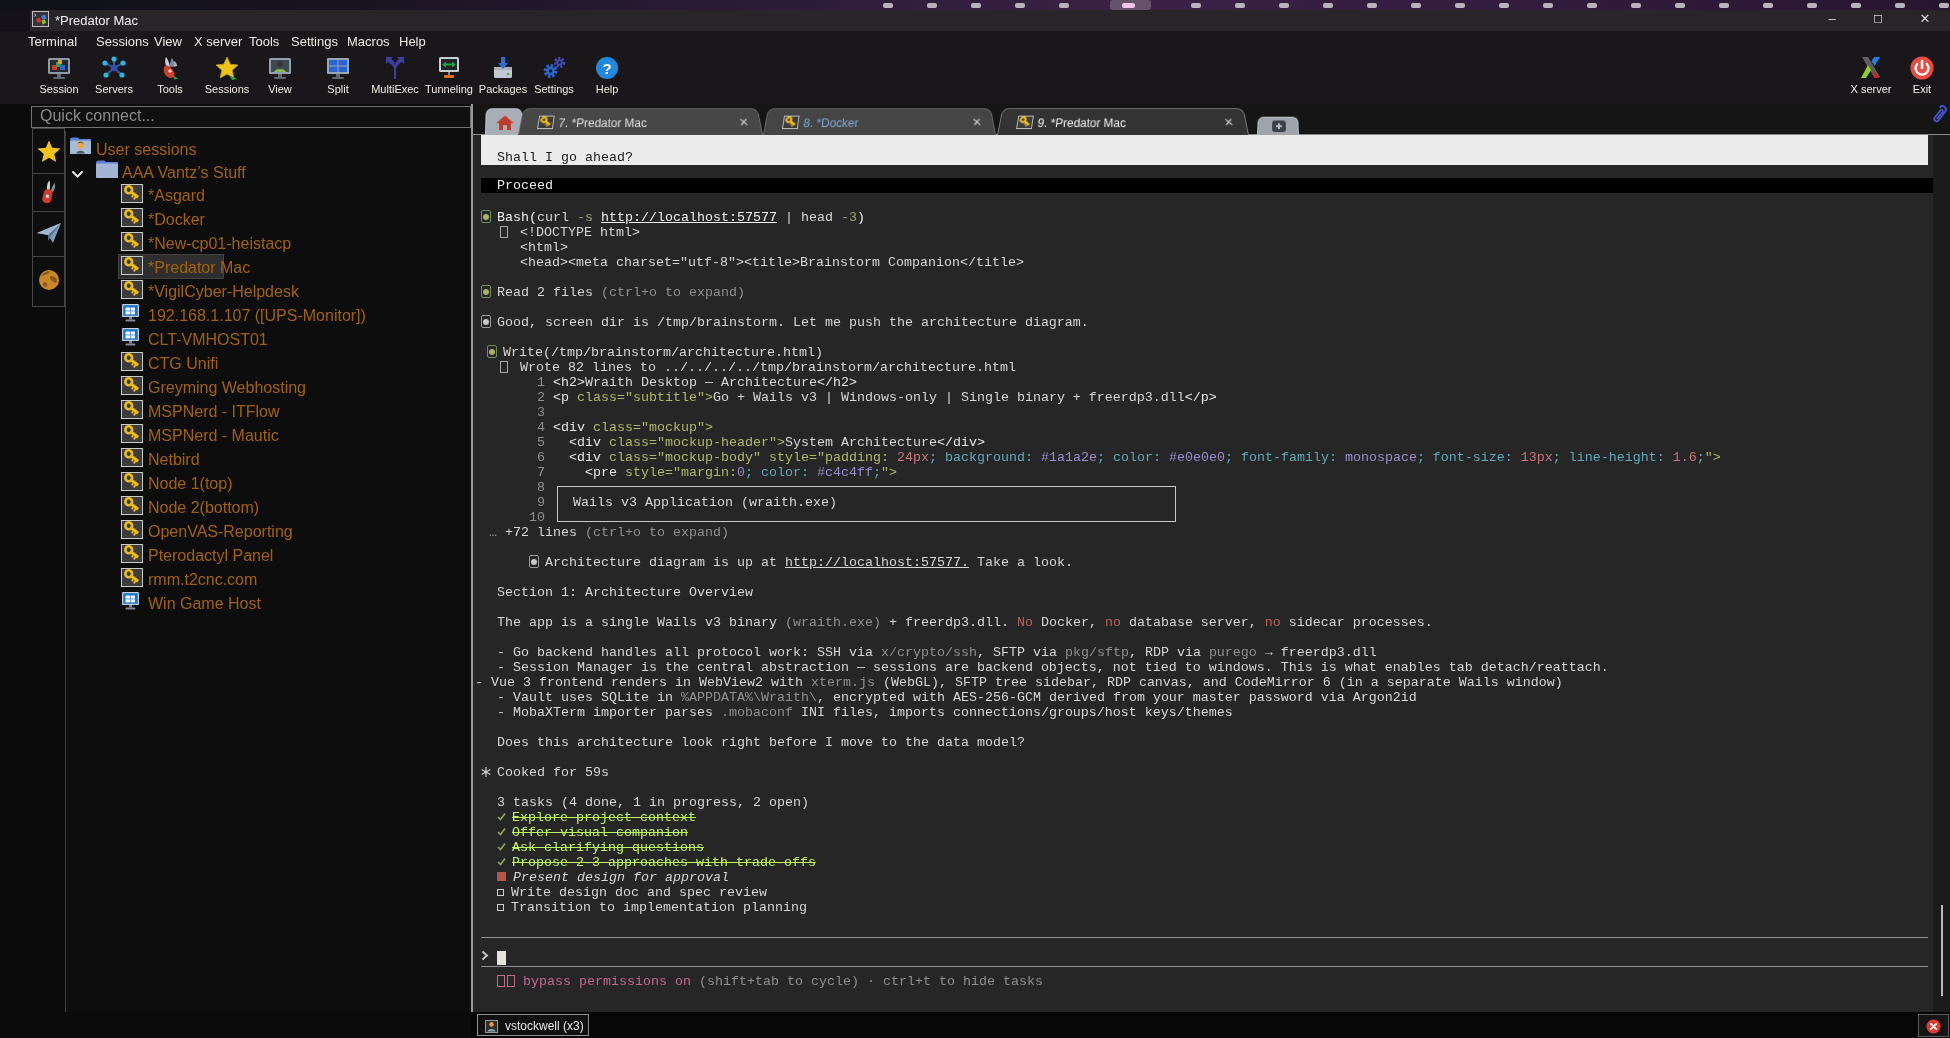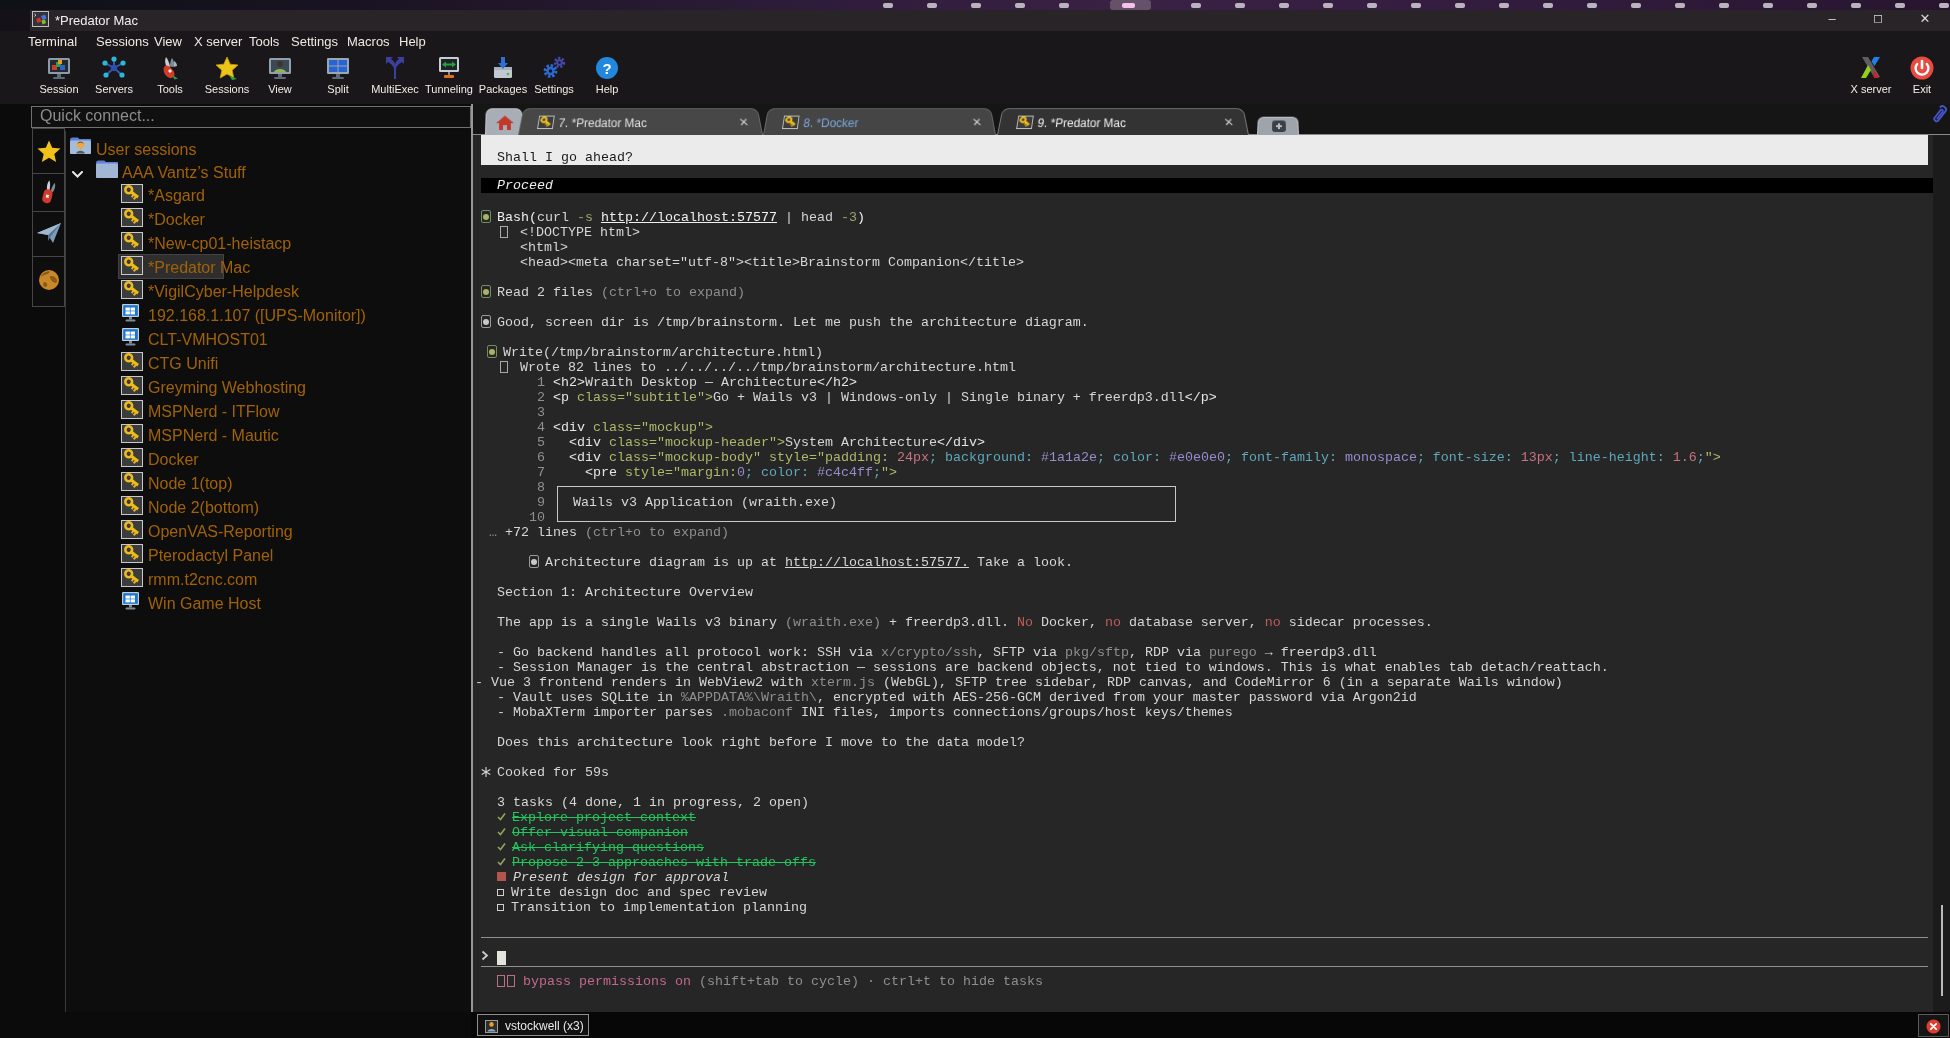--- a/index.html
+++ b/index.html
@@ -30,21 +30,21 @@
 .w { color:#f0f0f0; }
 .g { color:#8f8f8f; }
 .rd { color:#bd5e58; }
 .gn { color:#9aa56a; }
 .tag { color:#e5e5e5; }
 .at { color:#b0b86a; }
 .cy { color:#5fa8bc; }
 .vio { color:#9a8bd0; }
 .pkn { color:#c97282; }
 .pk { color:#c2688f; }
-.st { text-decoration:line-through; color:#22c55e; }
+.st { text-decoration:line-through; color:#bef264; }
 .un { text-decoration:underline; }
 .bullet { display:inline-block; width:10px; height:13px; border:1px solid #6f8f5f; border-radius:2px; position:relative; vertical-align:-2px; margin-right:6px; }
 .bullet i { position:absolute; left:1px; top:2.5px; width:6px; height:6px; border-radius:50%; background:#a9b266; }
 .bullet.wh { border-color:#9a9a9a; }
 .bullet.wh i { background:#c9c9c9; }
 .tofu { display:inline-block; width:8px; height:12px; border:1px solid #a9a9a9; vertical-align:-2px; }
 .tofu.p { border-color:#bb6d89; }
 </style></head><body>
 <div class="abs" style="left:0;top:0;width:1950px;height:10px;background:linear-gradient(90deg,#0e1116 0%,#191321 18%,#2c1c38 40%,#3a2145 58%,#321c3e 78%,#27152f 100%);">
     <div class="dot" style="left:883px;"></div>
@@ -383,21 +383,21 @@
 <div class="abs" style="left:121px;top:448px;"><svg width="22" height="19" viewBox="0 0 22 19">
       <rect x="0.5" y="0.5" width="21" height="18" fill="#3c3c3c" stroke="#c9c9c9"></rect>
       <g transform="rotate(38 8 7)">
         <circle cx="7" cy="6.2" r="3.4" fill="none" stroke="#edbb1d" stroke-width="2.6"></circle>
         <rect x="9.5" y="4.9" width="9.5" height="3" fill="#edbb1d"></rect>
         <rect x="13" y="7.5" width="1.8" height="2.6" fill="#edbb1d"></rect>
         <rect x="16" y="7.5" width="1.8" height="3.2" fill="#edbb1d"></rect>
       </g>
     </svg></div>
 <div class="trow" style="left:148px;top:446px;">
-    <span class="lbl">Docker</span>
+    <span class="lbl">Netbird</span>
   </div>
 <div class="abs" style="left:121px;top:472px;"><svg width="22" height="19" viewBox="0 0 22 19">
       <rect x="0.5" y="0.5" width="21" height="18" fill="#3c3c3c" stroke="#c9c9c9"></rect>
       <g transform="rotate(38 8 7)">
         <circle cx="7" cy="6.2" r="3.4" fill="none" stroke="#edbb1d" stroke-width="2.6"></circle>
         <rect x="9.5" y="4.9" width="9.5" height="3" fill="#edbb1d"></rect>
         <rect x="13" y="7.5" width="1.8" height="2.6" fill="#edbb1d"></rect>
         <rect x="16" y="7.5" width="1.8" height="3.2" fill="#edbb1d"></rect>
       </g>
     </svg></div>
@@ -536,21 +536,21 @@
     <div style="position:absolute;left:1447px;top:2px;width:31px;height:23px;background:#151515;border:1px solid #5a5a5a;">
       <svg style="position:absolute;left:7px;top:4px;" width="15" height="15" viewBox="0 0 15 15">
         <circle cx="7.5" cy="7.5" r="7" fill="#e03c30"></circle>
         <path d="M4.8 4.8 L10.2 10.2 M10.2 4.8 L4.8 10.2" stroke="#fff" stroke-width="1.8" stroke-linecap="round"></path>
       </svg>
     </div>
   </div>
 <div class="abs" style="left:481px;top:135px;width:1447px;height:30px;background:#ebebeb;"></div>
 <div class="tl" style="left:497px;top:150px;"><span style="color:#1a1a1a;">Shall I go ahead?</span></div>
 <div class="abs" style="left:481px;top:178px;width:1452px;height:15px;background:#000000;"></div>
-<div class="tl" style="left:497px;top:178px;"><span style="color:#ededed;font-style:italic;">Proceed</span></div>
+<div class="tl" style="left:497px;top:178px;"><span style="color:#ededed;">Proceed</span></div>
 <div class="tl" style="left:481px;top:210px;"><span class="bullet"><i></i></span><span class="w">Bash(</span>curl <span class="gn">-s</span> <span class="un w">http://localhost:57577</span> | head <span class="gn">-3</span><span class="w">)</span></div>
 <div class="tl" style="left:500px;top:225px;"><span class="tofu"></span><span style="margin-left:12px;">&lt;!DOCTYPE html&gt;</span></div>
 <div class="tl" style="left:520px;top:240px;">&lt;html&gt;</div>
 <div class="tl" style="left:520px;top:255px;">&lt;head&gt;&lt;meta charset="utf-8"&gt;&lt;title&gt;Brainstorm Companion&lt;/title&gt;</div>
 <div class="tl" style="left:481px;top:285px;"><span class="bullet"><i></i></span>Read 2 files <span class="g">(ctrl+o to expand)</span></div>
 <div class="tl" style="left:481px;top:315px;"><span class="bullet wh"><i></i></span>Good, screen dir is /tmp/brainstorm. Let me push the architecture diagram.</div>
 <div class="tl" style="left:487px;top:345px;"><span class="bullet"><i></i></span>Write(/tmp/brainstorm/architecture.html)</div>
 <div class="tl" style="left:500px;top:360px;"><span class="tofu"></span><span style="margin-left:12px;">Wrote 82 lines to ../../../../tmp/brainstorm/architecture.html</span></div>
 <div class="tl" style="left:481px;top:375px;"><span class="g">       1 </span><span class="tag">&lt;h2&gt;</span>Wraith Desktop — Architecture<span class="tag">&lt;/h2&gt;</span></div>
 <div class="tl" style="left:481px;top:390px;"><span class="g">       2 </span><span class="tag">&lt;p</span><span class="at"> class="subtitle"&gt;</span>Go + Wails v3 | Windows-only | Single binary + freerdp3.dll<span class="tag">&lt;/p&gt;</span></div>

